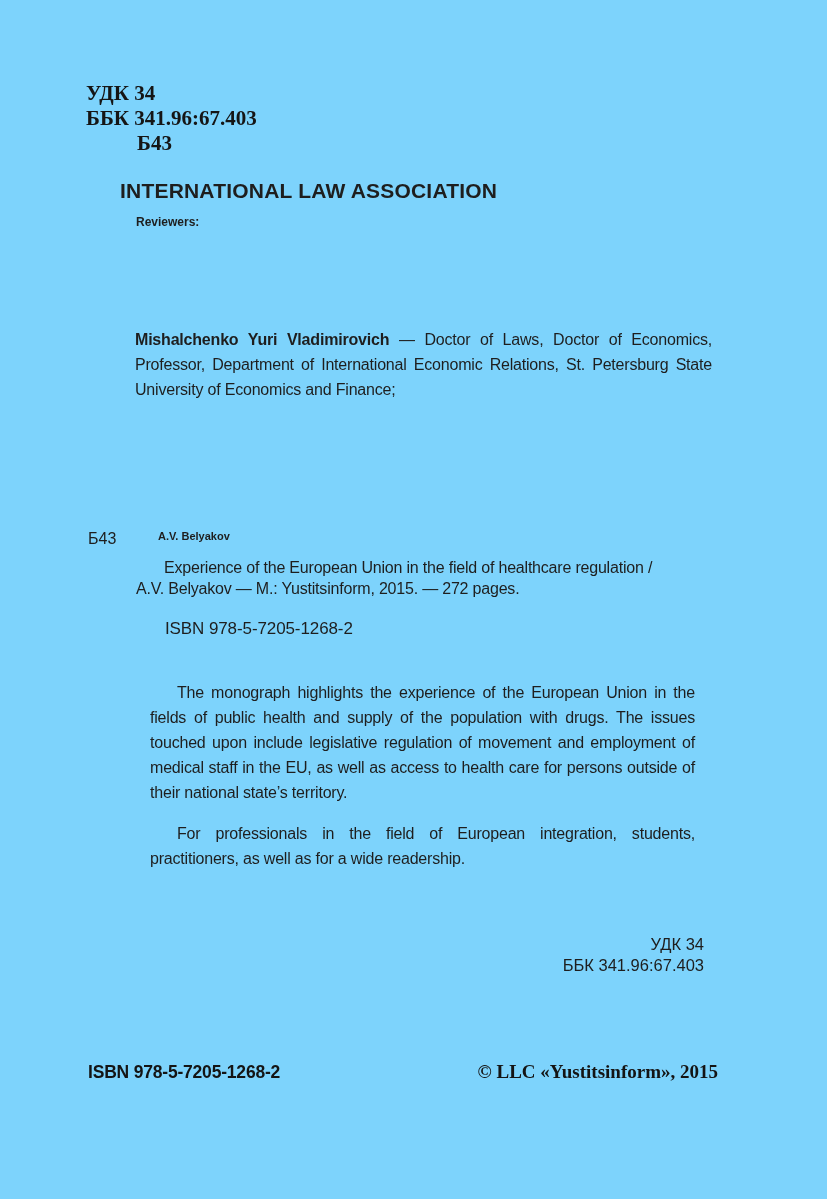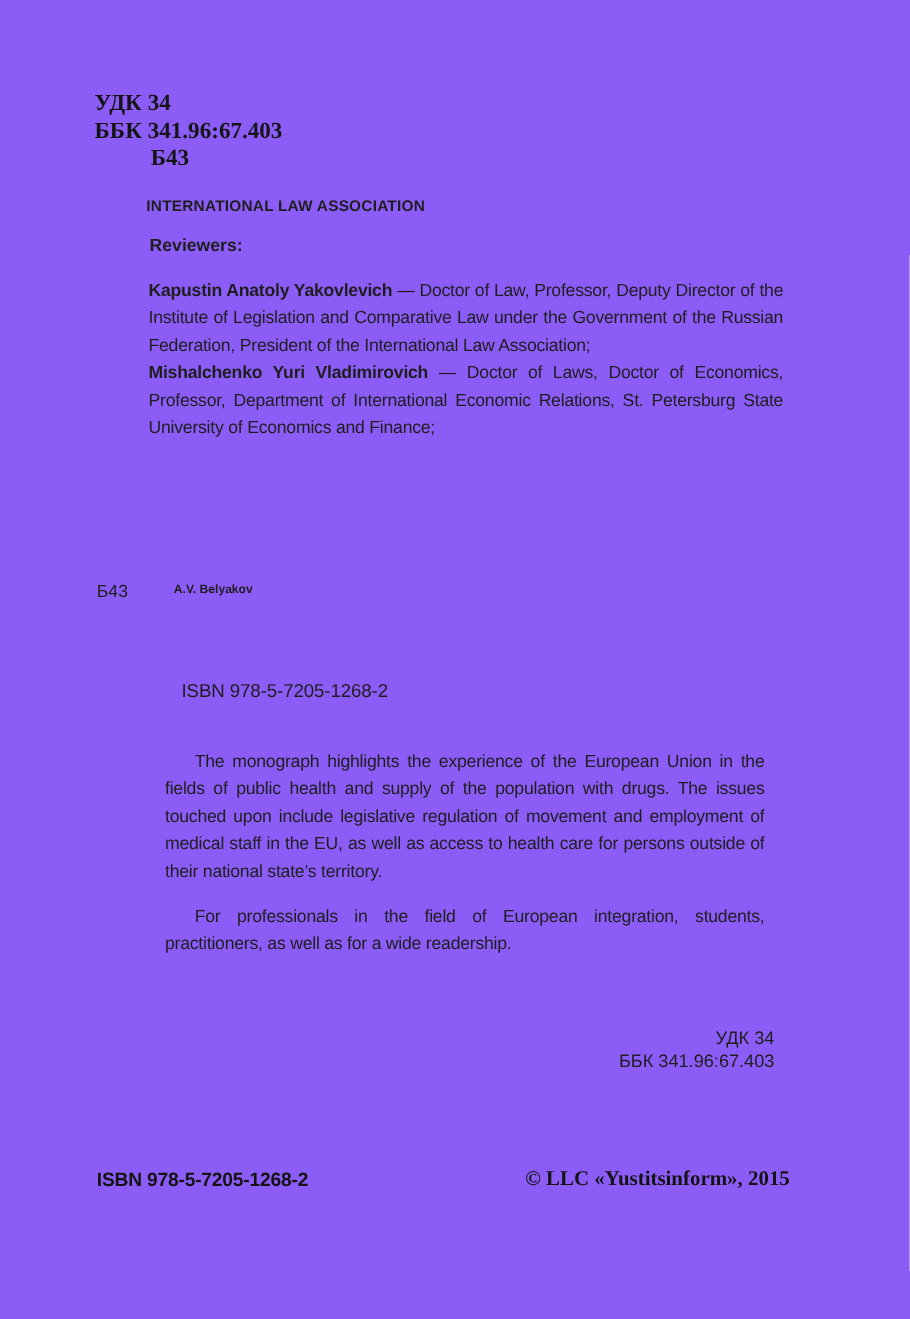--- a/index.html
+++ b/index.html
@@ -1,50 +1,50 @@
 <!DOCTYPE html>
 <html><head>
 <meta charset="utf-8">
 <style>
   html, body { margin: 0; padding: 0; background: #e8e8e8; }
   .page {
     position: relative;
     width: 827px;
     height: 1199px;
     margin: 0 auto;
-    background: #8b5cf6;
+    background: #7dd3fc;
     font-family: "Liberation Sans", sans-serif;
     color: #1e1e1e;
     overflow: hidden;
     text-decoration: underline;
   }
   .abs { position: absolute; margin: 0; }
 
   
   .top-codes {
     left: 86px; top: 81px;
     font-family: "Liberation Serif", serif;
     font-weight: bold;
     font-size: 21px;
     line-height: 25px;
     color: #151515;
   }
   .top-codes .code-b43 { padding-left: 51px; }
 
   
   .association {
-    left: 133px; top: 179px;
+    left: 120px; top: 179px;
     font-weight: bold;
-    font-size: 14px;
+    font-size: 21px;
     letter-spacing: 0.2px;
   }
   .rev-label {
     left: 136px; top: 215px;
     font-weight: bold;
-    font-size: 16px;
+    font-size: 12px;
   }
 
   
   .para {
     left: 135px; width: 577px;
     font-size: 16px;
     line-height: 25px;
     letter-spacing: -0.2px;
     text-align: justify;
   }
@@ -109,28 +109,31 @@
   <div class="abs top-codes">
     <div>УДК 34</div>
     <div>ББК 341.96:67.403</div>
     <div class="code-b43">Б43</div>
   </div>
 
   <div class="abs association">INTERNATIONAL LAW ASSOCIATION</div>
 
   <div class="abs rev-label">Reviewers:</div>
 
-  <p class="abs para p-kapustin"><strong>Kapustin Anatoly Yakovlevich</strong><span> — Doctor of Law, Professor, Deputy Director of the Institute of Legislation and Comparative Law under the Government of the Russian Federation, President of the International Law Association;</span></p>
 
   <p class="abs para p-mishalchenko"><strong>Mishalchenko Yuri Vladimirovich</strong><span> — Doctor of Laws, Doctor of Economics, Professor, Department of International Economic Relations, St. Petersburg State University of Economics and Finance;</span></p>
 
 
   <div class="abs cat-code">Б43</div>
   <div class="abs cat-author">A.V. Belyakov</div>
 
+  <div class="abs bib">
+    <div class="l1">Experience of the European Union in the field of healthcare regulation /</div>
+    <div class="l2">A.V. Belyakov — M.: Yustitsinform, 2015. — 272 pages.</div>
+  </div>
 
   <div class="abs isbn-mid">ISBN 978-5-7205-1268-2</div>
 
   <div class="abs abstract">
     <p>The monograph highlights the experience of the European Union in the fields of public health and supply of the population with drugs. The issues touched upon include legislative regulation of movement and employment of medical staff in the EU, as well as access to health care for persons outside of their national state’s territory.</p>
     <p>For professionals in the field of European integration, students, practitioners, as well as for a wide readership.</p>
   </div>
 
   <div class="abs foot-codes">
     <div>УДК 34</div>

